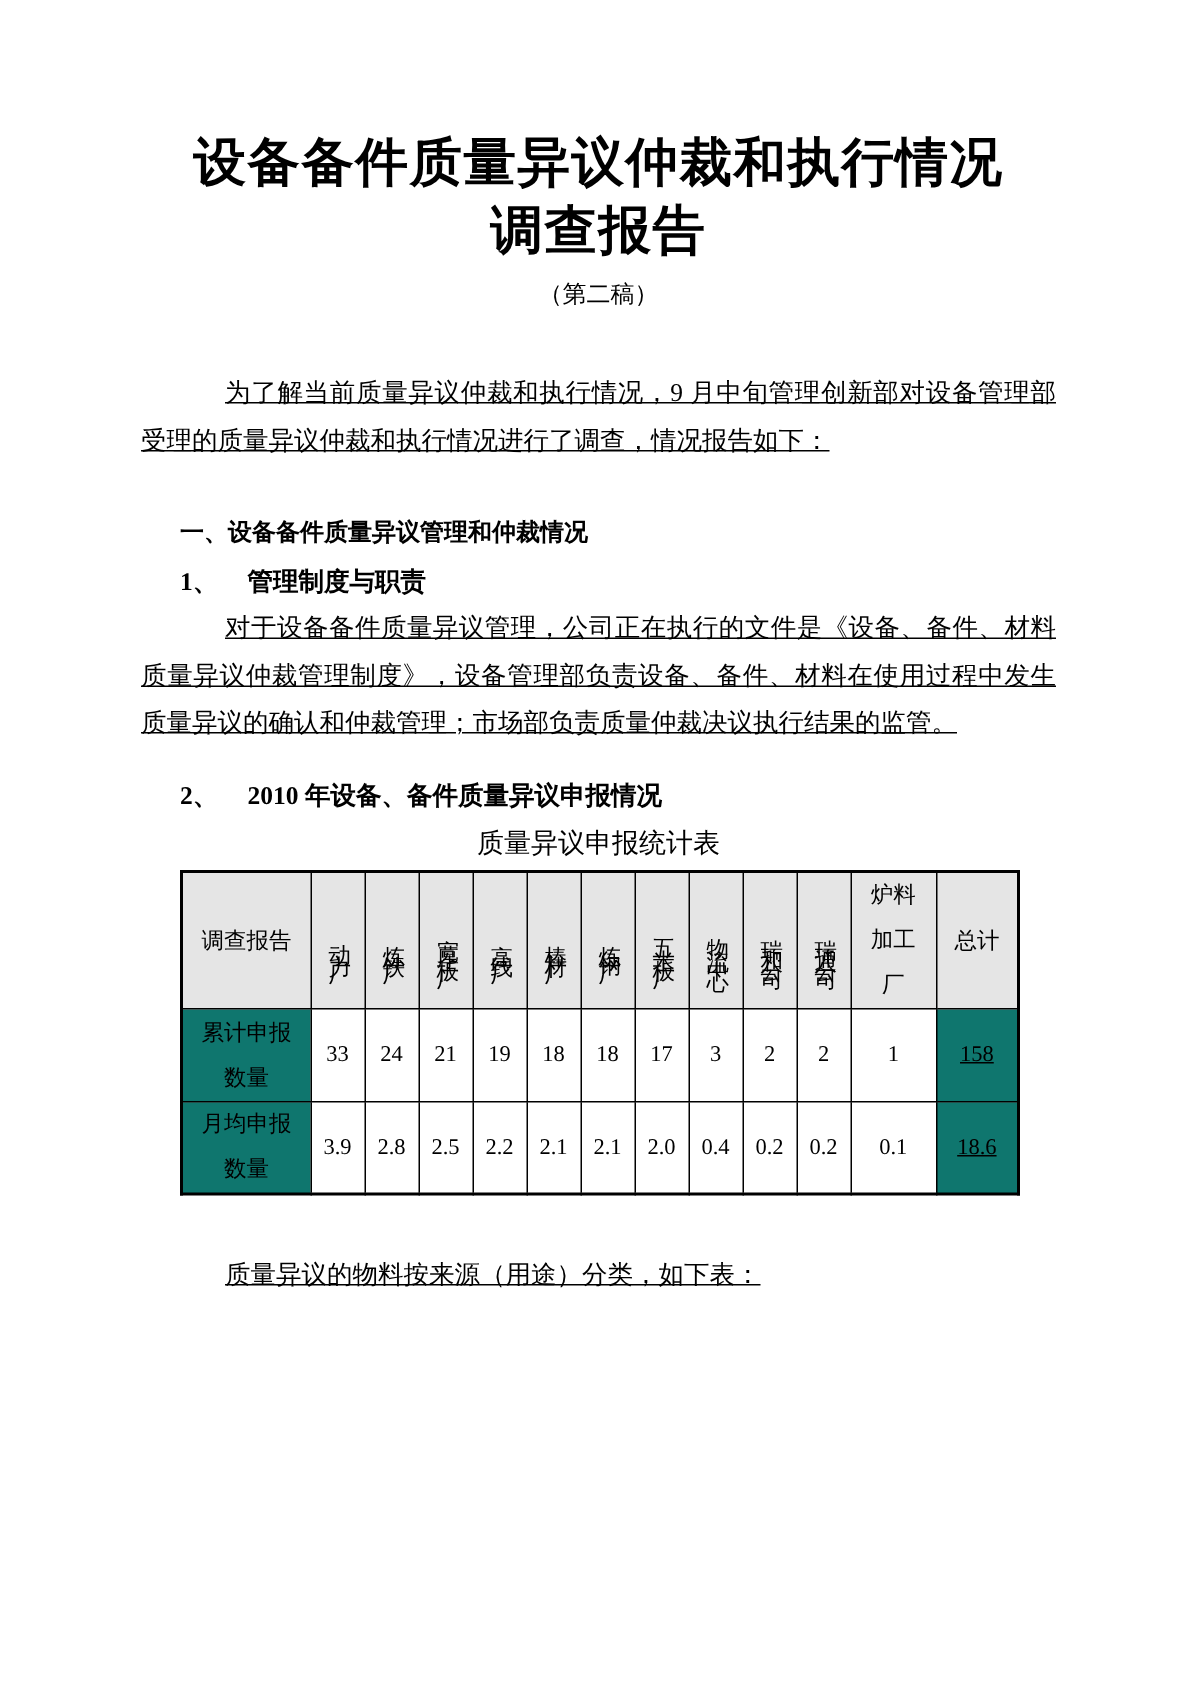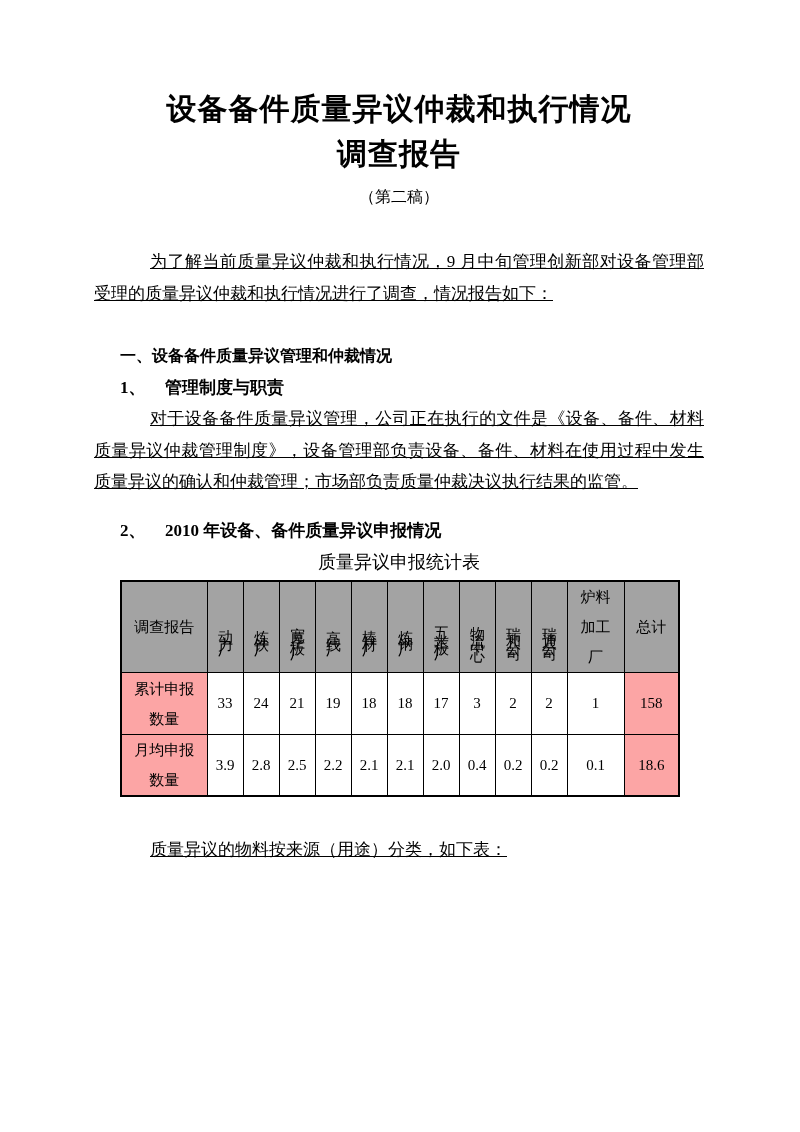--- a/index.html
+++ b/index.html
@@ -10,21 +10,21 @@
     height: 1132px;
     margin: 0 auto;
     background: #ffffff;
     color: #000000;
     font-family: "Liberation Serif", "DejaVu Serif", serif;
     padding: 86px 96px 0 94px;
     overflow: hidden;
   }
   .doc-title {
     text-align: center;
-    font-size: 30px;
+    font-size: 35px;
     font-weight: bold;
     line-height: 45px;
     letter-spacing: 1px;
   }
   .draft-note {
     text-align: center;
     font-size: 16px;
     line-height: 24px;
     margin-top: 9px;
   }
@@ -70,22 +70,22 @@
     border: 2px solid #000000;
   }
   table.stats th, table.stats td {
     border: 1px solid #000000;
     text-align: center;
     vertical-align: middle;
     font-weight: normal;
     font-size: 15px;
     padding: 0;
   }
-  table.stats thead th { background: #a3a3a3; height: 88px; }
-  .cell-gray { background: #fca5a5; }
+  table.stats thead th { background: #e5e5e5; height: 88px; }
+  .cell-gray { background: #0f766e; text-decoration: underline; }
   .row-h1 td { height: 62px; }
   .row-h2 td { height: 61px; }
   .vtext {
     display: inline-block;
     writing-mode: vertical-lr;
     text-orientation: upright;
     letter-spacing: 0.45em;
     margin-bottom: -0.45em;
     line-height: 1;
   }

